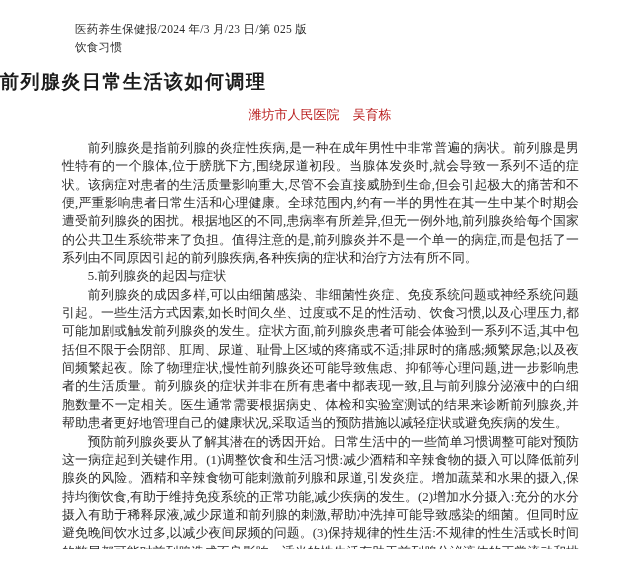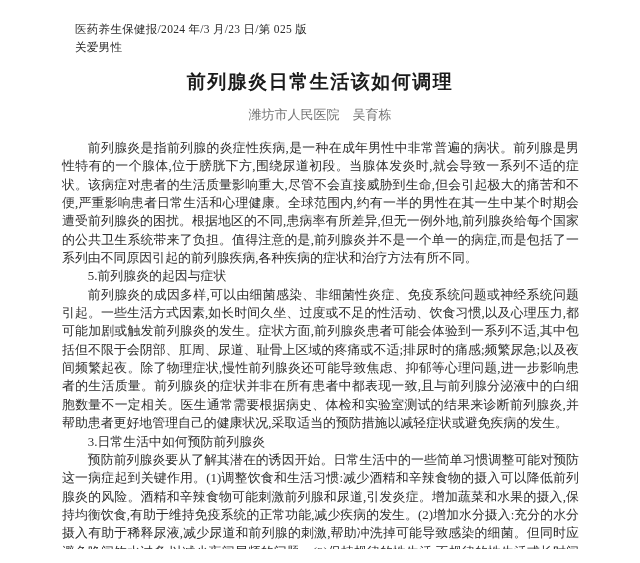--- a/index.html
+++ b/index.html
@@ -23,34 +23,33 @@
     line-height: 18px;
     color: #2b2b2b;
     letter-spacing: 0.3px;
   }
   .title {
     position: absolute;
     top: 69px;
     left: 0;
     width: 100%;
     margin: 0;
-    text-align: center;
     font-size: 19px;
     font-weight: bold;
     letter-spacing: 1.5px;
     color: #1b1b1b;
   }
   .byline {
     position: absolute;
     top: 106px;
     left: 0;
     width: 100%;
     text-align: center;
     font-size: 13px;
-    color: #737373;
+    color: #b91c1c;
   }
   .byline .hospital {
     margin-right: 1em;
   }
   .article-body {
     position: absolute;
     top: 139px;
     left: 62px;
     width: 517px;
     font-size: 12.9px;
@@ -64,32 +63,31 @@
     text-indent: 2em;
   }
 </style>
 </head>
 <body>
 
 <div class="page">
 
   <div class="masthead">
     <div>医药养生保健报/2024 年/3 月/23 日/第 025 版</div>
-    <div>关爱男性</div>
+    <div>饮食习惯</div>
   </div>
 
   <h1 class="title">前列腺炎日常生活该如何调理</h1>
 
   <div class="byline">
     <span class="hospital">潍坊市人民医院</span><span>吴育栋</span>
   </div>
 
   <div class="article-body">
     <p class="para">前列腺炎是指前列腺的炎症性疾病,是一种在成年男性中非常普遍的病状。前列腺是男性特有的一个腺体,位于膀胱下方,围绕尿道初段。当腺体发炎时,就会导致一系列不适的症状。该病症对患者的生活质量影响重大,尽管不会直接威胁到生命,但会引起极大的痛苦和不便,严重影响患者日常生活和心理健康。全球范围内,约有一半的男性在其一生中某个时期会遭受前列腺炎的困扰。根据地区的不同,患病率有所差异,但无一例外地,前列腺炎给每个国家的公共卫生系统带来了负担。值得注意的是,前列腺炎并不是一个单一的病症,而是包括了一系列由不同原因引起的前列腺疾病,各种疾病的症状和治疗方法有所不同。</p>
 
     <p class="heading">5.前列腺炎的起因与症状</p>
     <p class="para">前列腺炎的成因多样,可以由细菌感染、非细菌性炎症、免疫系统问题或神经系统问题引起。一些生活方式因素,如长时间久坐、过度或不足的性活动、饮食习惯,以及心理压力,都可能加剧或触发前列腺炎的发生。症状方面,前列腺炎患者可能会体验到一系列不适,其中包括但不限于会阴部、肛周、尿道、耻骨上区域的疼痛或不适;排尿时的痛感;频繁尿急;以及夜间频繁起夜。除了物理症状,慢性前列腺炎还可能导致焦虑、抑郁等心理问题,进一步影响患者的生活质量。前列腺炎的症状并非在所有患者中都表现一致,且与前列腺分泌液中的白细胞数量不一定相关。医生通常需要根据病史、体检和实验室测试的结果来诊断前列腺炎,并帮助患者更好地管理自己的健康状况,采取适当的预防措施以减轻症状或避免疾病的发生。</p>
 
-    <p class="heading">3.日常生活中如何预防前列腺炎</p>
     <p class="para">预防前列腺炎要从了解其潜在的诱因开始。日常生活中的一些简单习惯调整可能对预防这一病症起到关键作用。(1)调整饮食和生活习惯:减少酒精和辛辣食物的摄入可以降低前列腺炎的风险。酒精和辛辣食物可能刺激前列腺和尿道,引发炎症。增加蔬菜和水果的摄入,保持均衡饮食,有助于维持免疫系统的正常功能,减少疾病的发生。(2)增加水分摄入:充分的水分摄入有助于稀释尿液,减少尿道和前列腺的刺激,帮助冲洗掉可能导致感染的细菌。但同时应避免晚间饮水过多,以减少夜间尿频的问题。(3)保持规律的性生活:不规律的性生活或长时间的憋尿都可能对前列腺造成不良影响。适当的性生活有助于前列腺分泌液体的正常流动和排泄。(4)避免久坐:久坐会增加会</p>
   </div>
 
 </div>
 
 </body></html>

